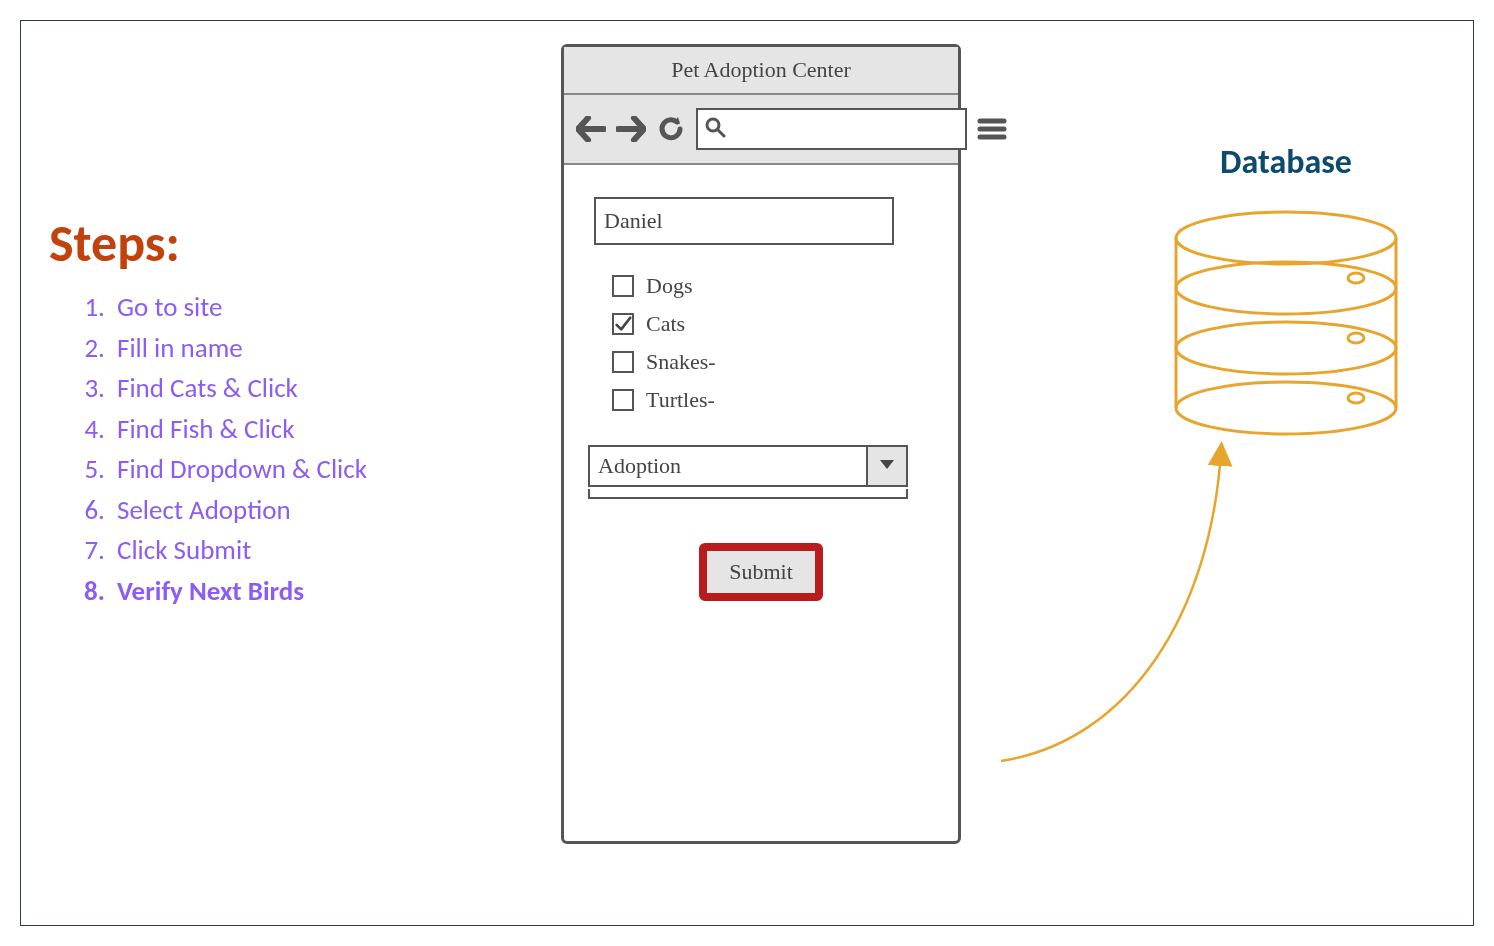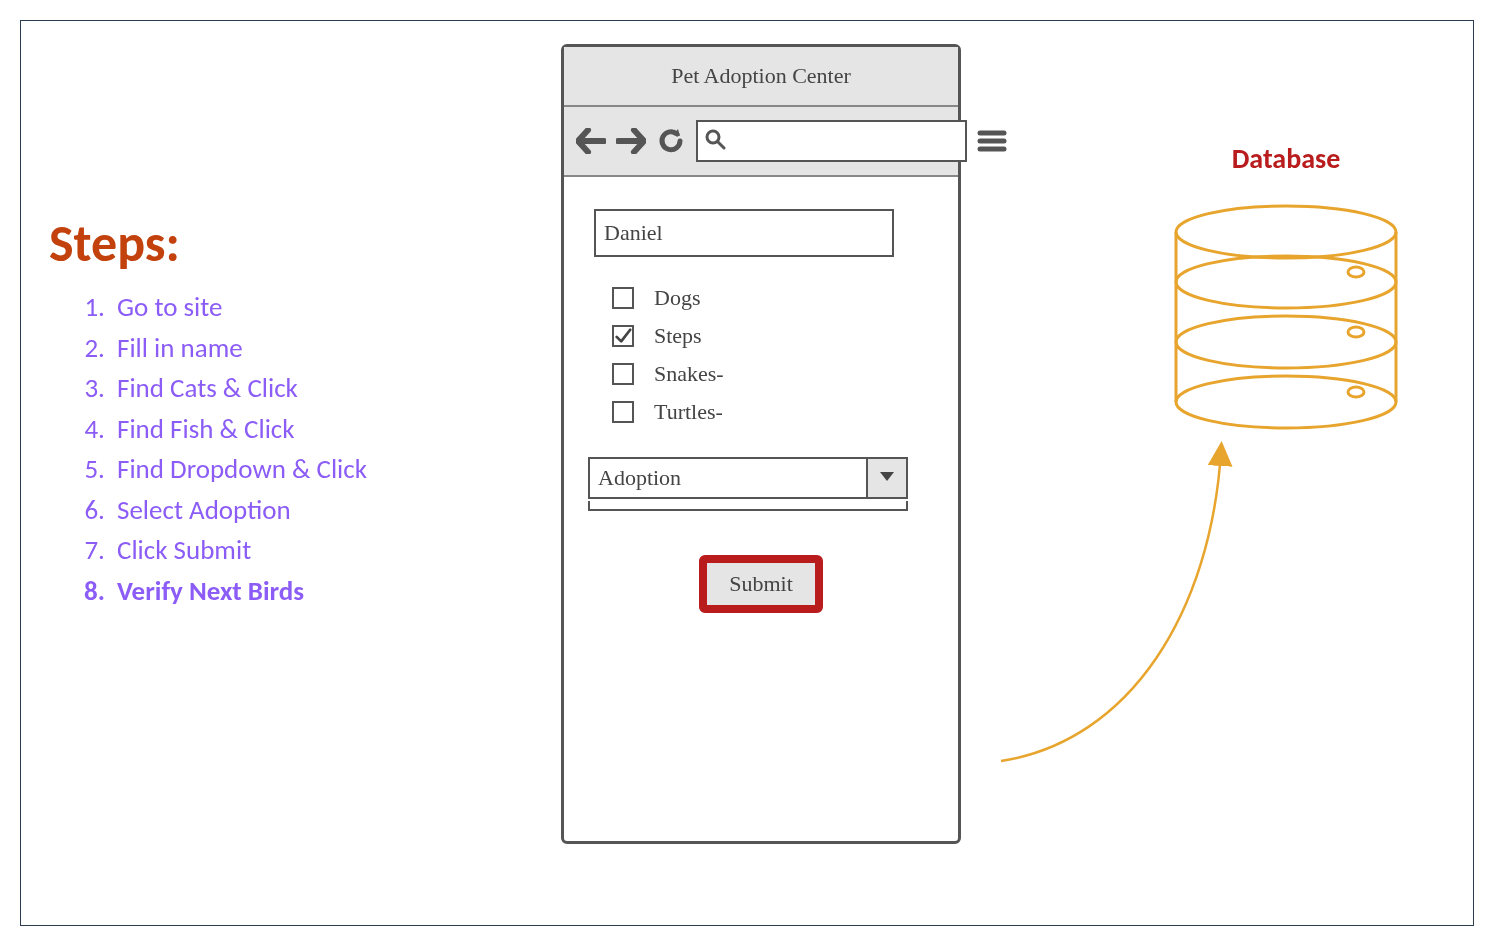--- a/index.html
+++ b/index.html
@@ -51,21 +51,21 @@
     top: 23px;
     width: 400px;
     height: 800px;
     border: 3px solid #555;
     border-radius: 6px;
     background: #fff;
     font-family: "Comic Sans MS", "Segoe Script", cursive;
     color: #444;
   }
   .phone .titlebar {
-    height: 60px;
+    height: 48px;
     background: #E5E5E5;
     border-bottom: 2px solid #888;
     display: flex;
     align-items: center;
     justify-content: center;
     font-size: 22px;
   }
   .phone .toolbar {
     height: 70px;
     background: #E5E5E5;
@@ -110,21 +110,21 @@
   .phone .checks {
     margin-top: 28px;
     margin-left: 18px;
     display: flex;
     flex-direction: column;
     gap: 12px;
   }
   .phone .check-row {
     display: flex;
     align-items: center;
-    gap: 20px;
+    gap: 12px;
     font-size: 22px;
   }
   .checkbox {
     width: 22px;
     height: 22px;
     border: 2px solid #555;
     background: #fff;
     display: inline-flex;
     align-items: center;
     justify-content: center;
@@ -185,23 +185,23 @@
 
   
   .db-area {
     position: absolute;
     left: 1100px;
     top: 120px;
     width: 330px;
     text-align: center;
   }
   .db-title {
-    font-size: 28px;
+    font-size: 34px;
     font-weight: 700;
-    color: #b91c1c;
+    color: #0c4a6e;
     margin-bottom: 26px;
   }
   .db-svg { display: block; margin: 0 auto; }
 
   
   .arrow-svg {
     position: absolute;
     left: 950px;
     top: 410px;
     width: 320px;
@@ -274,21 +274,21 @@
         <div class="check-row">
           <span class="checkbox"></span>
           <span>Dogs</span>
         </div>
         <div class="check-row">
           <span class="checkbox">
             <svg viewBox="0 0 20 20">
                 <path d="M3 11 L8 16 L18 3" stroke="#444" stroke-width="3" fill="none" stroke-linecap="round" stroke-linejoin="round"></path>
               </svg>
           </span>
-          <span>Steps</span>
+          <span>Cats</span>
         </div>
         <div class="check-row">
           <span class="checkbox"></span>
           <span>Snakes-</span>
         </div>
         <div class="check-row">
           <span class="checkbox"></span>
           <span>Turtles-</span>
         </div>
       </div>

